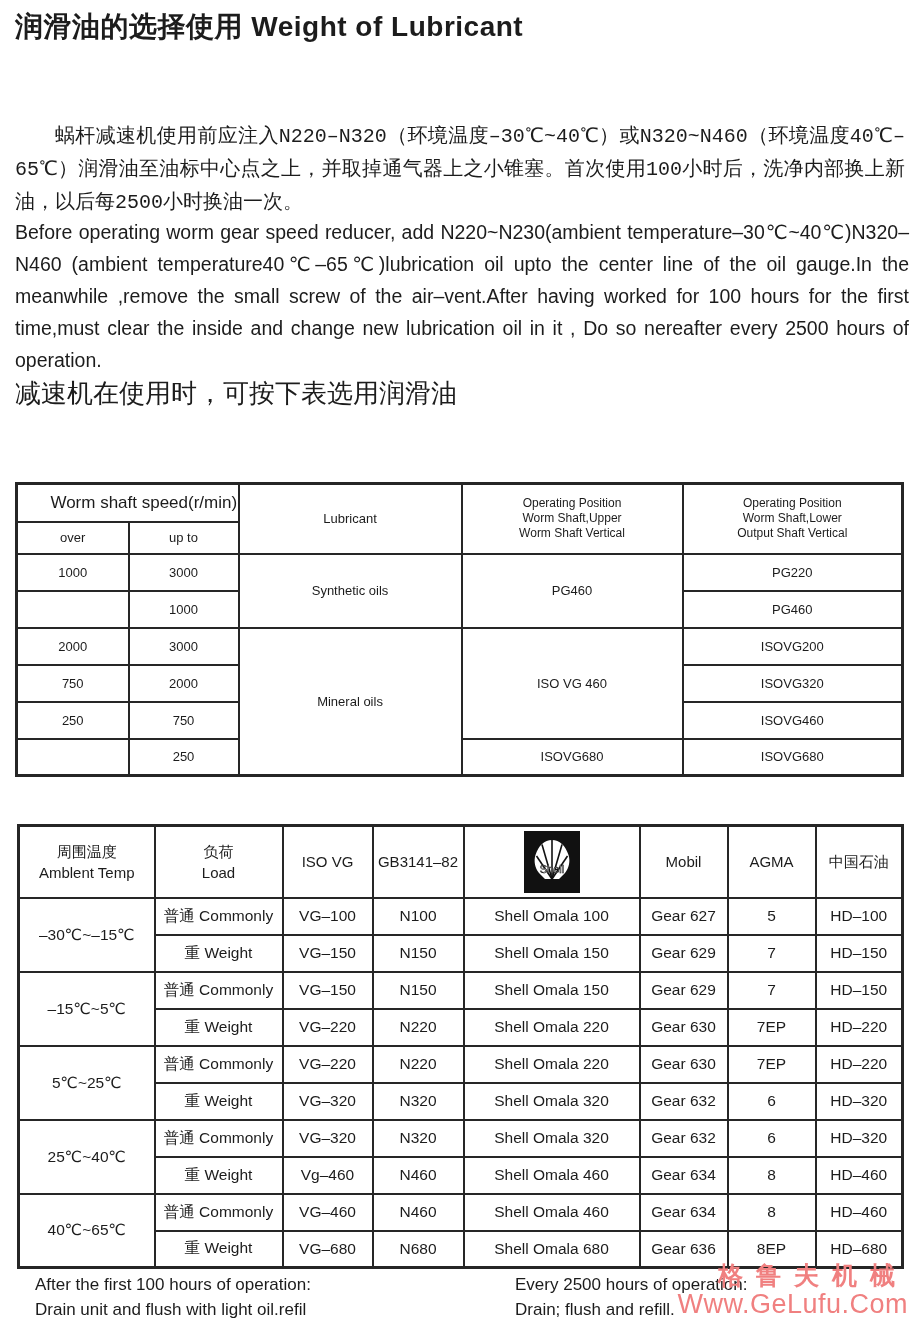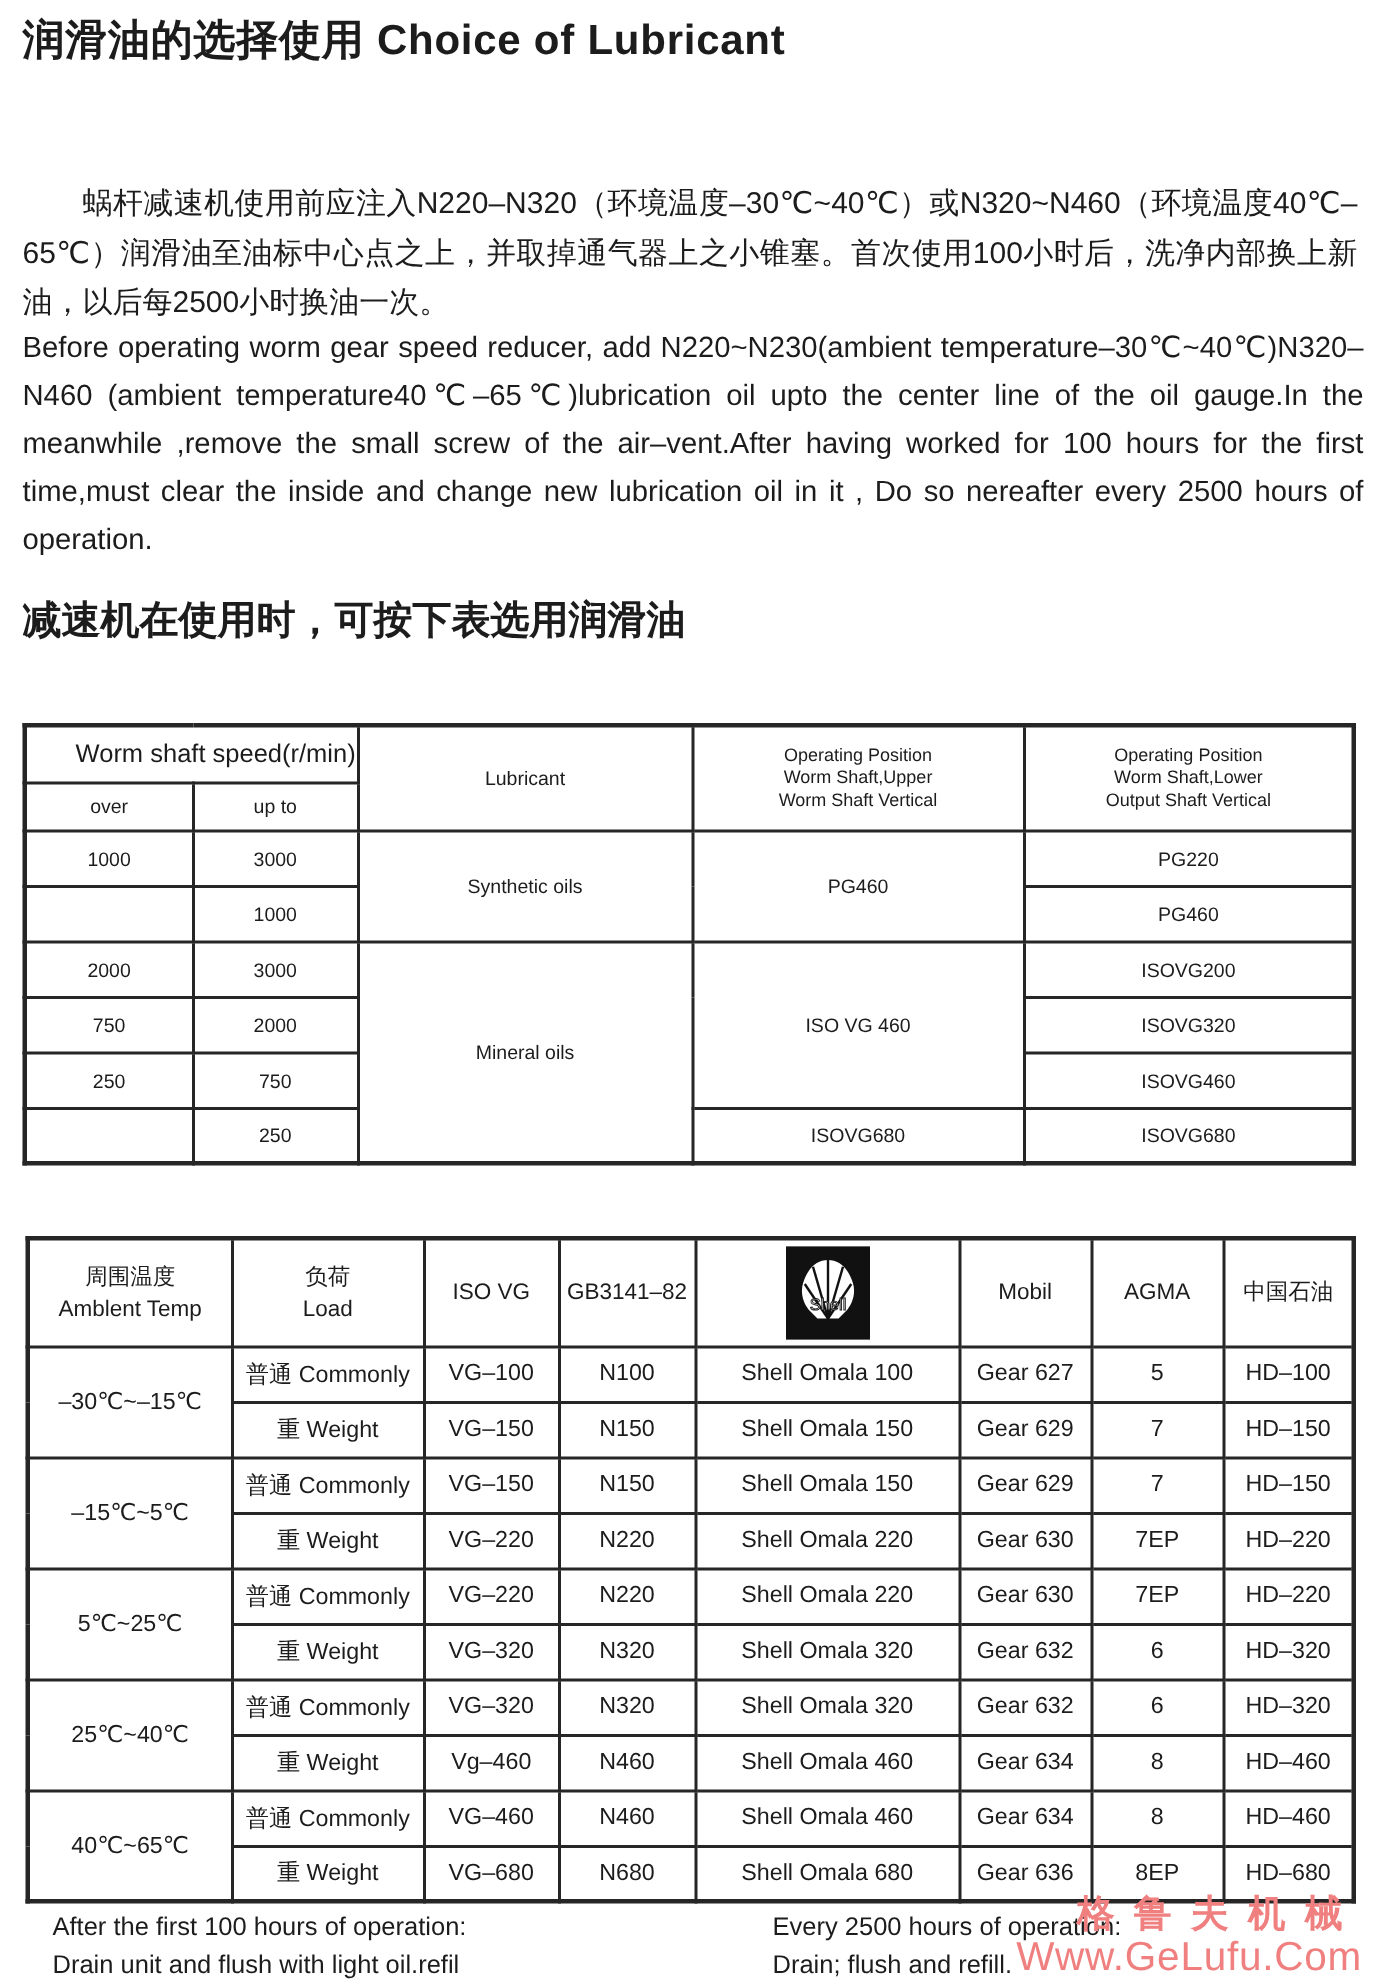--- a/index.html
+++ b/index.html
@@ -14,28 +14,29 @@
     overflow: hidden;
   }
   .page-title {
     position: absolute; left: 15px; top: 8px;
     font-size: 28px; font-weight: bold; letter-spacing: 0.5px;
   }
   .intro-zh {
     position: absolute; left: 15px; top: 120px; width: 890px;
     font-size: 20px; line-height: 33px; text-align: justify;
     text-indent: 2em;
+    font-family: Liberation Mono, monospace;
   }
   .intro-en {
     position: absolute; left: 15px; top: 216px; width: 894px;
     font-size: 19.5px; line-height: 32px; text-align: justify;
   }
   .section-title {
     position: absolute; left: 15px; top: 376px;
-    font-size: 26px; font-weight: bold; margin-top: 20px;
+    font-size: 26px; font-weight: normal;
   }
   .section-sub {
     position: absolute; left: 20px; top: 415px;
     font-size: 19px;
   }
   table { border-collapse: collapse; table-layout: fixed; background: #fff; }
   td, th { border: 2px solid #262626; text-align: center; vertical-align: middle;
            font-weight: normal; overflow: hidden; }
   .pre { white-space: pre-line; }
 
@@ -63,21 +64,21 @@
     color: #f08080; line-height: 29px;
   }
   .watermark .wm1 { font-size: 25px; font-weight: bold; letter-spacing: 13px; font-family: "DejaVu Serif", serif; }
   .watermark .wm2 { font-size: 27px; font-weight: normal; letter-spacing: 0.5px; }
 </style>
 </head>
 <body>
 
 <div class="page">
 
-  <h1 class="page-title">润滑油的选择使用 Choice of Lubricant</h1>
+  <h1 class="page-title">润滑油的选择使用 Weight of Lubricant</h1>
 
   <p class="intro-zh">蜗杆减速机使用前应注入N220–N320（环境温度–30℃~40℃）或N320~N460（环境温度40℃–65℃）润滑油至油标中心点之上，并取掉通气器上之小锥塞。首次使用100小时后，洗净内部换上新油，以后每2500小时换油一次。</p>
   <p class="intro-en">Before operating worm gear speed reducer, add N220~N230(ambient temperature–30℃~40℃)N320–N460 (ambient temperature40℃–65℃)lubrication oil upto the center line of the oil gauge.In the meanwhile ,remove the small screw of the air–vent.After having worked for 100 hours for the first time,must clear the inside and change new lubrication oil in it , Do so nereafter every 2500 hours of operation.</p>
 
   <h2 class="section-title">减速机在使用时，可按下表选用润滑油</h2>
 
   <table class="speed-table">
     <colgroup>
       <col style="width:112px">
         <col style="width:110px">

